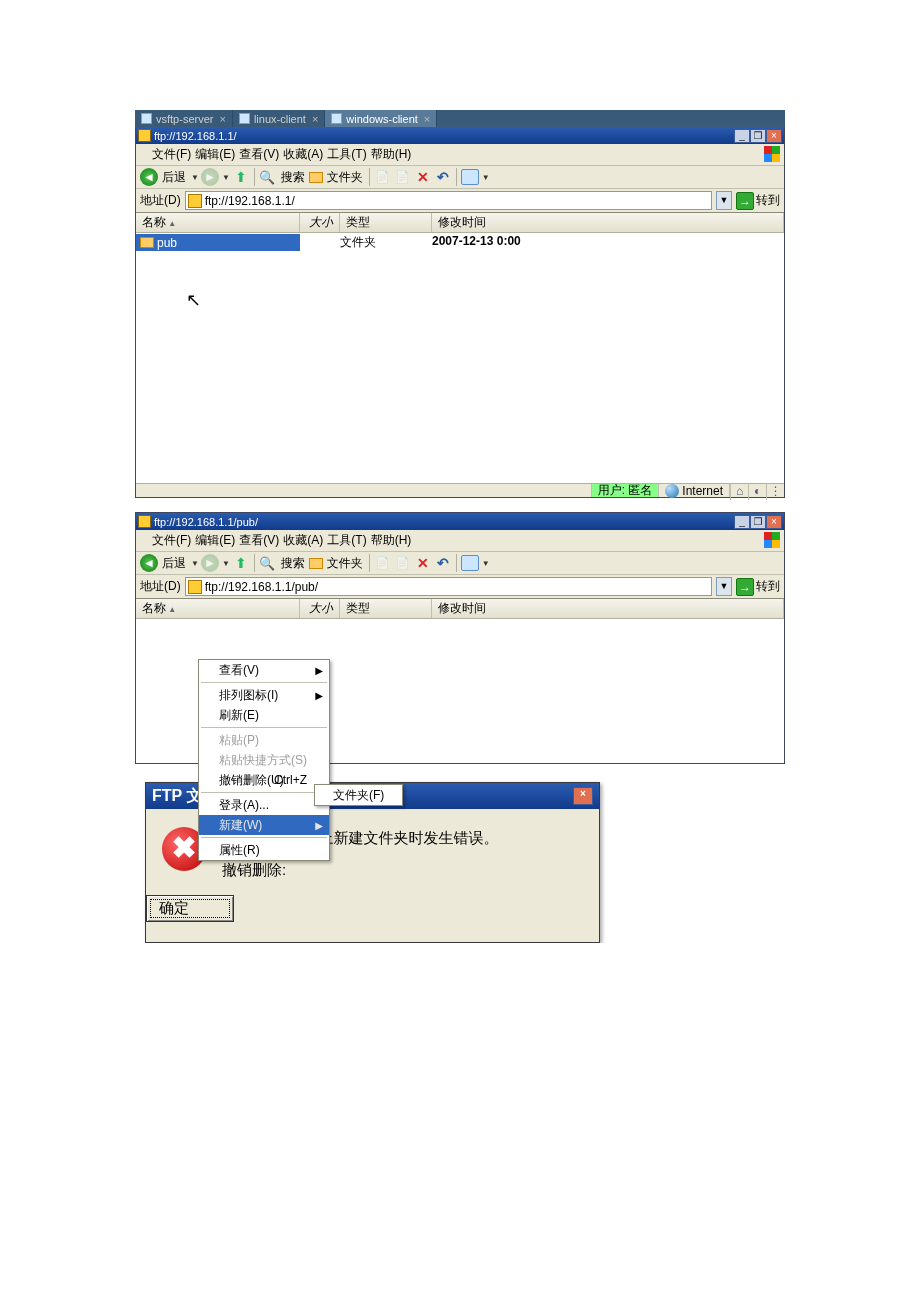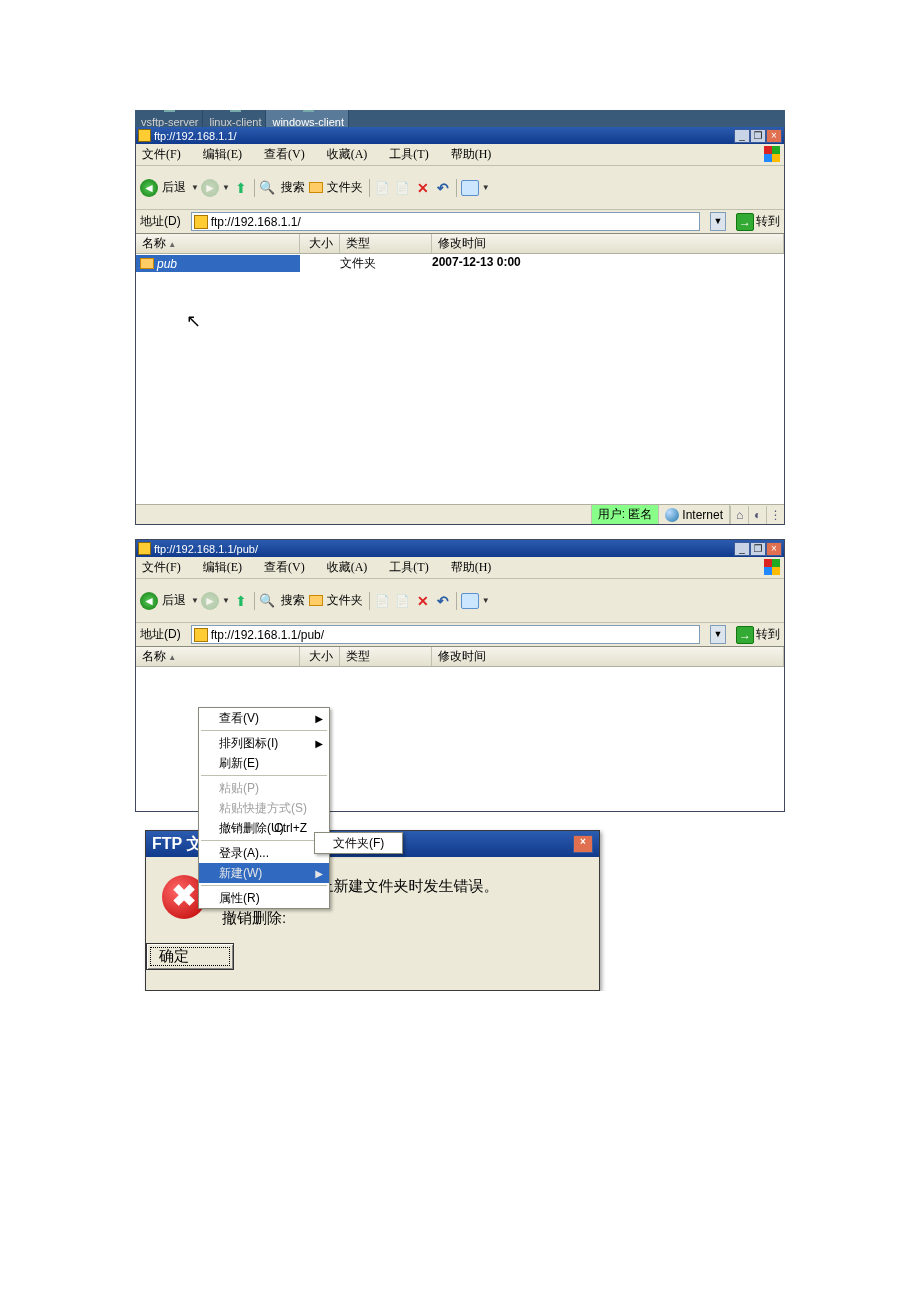--- a/index.html
+++ b/index.html
@@ -2,78 +2,78 @@
 <html><head>
 <meta charset="utf-8">
 <style>
   * { box-sizing: border-box; }
   body { margin:0; background:#fff; font-family:"SimSun","宋体",Arial,sans-serif; font-size:12px; color:#000; }
   .page { width:920px; margin:0 auto; padding-top:110px; }
   .wrap { width:650px; margin:0 auto; }
 
   
   .tabstrip { display:flex; background:#3a5a7a; height:17px; align-items:stretch; }
-  .tab { display:flex; align-items:center; padding:0 4px 0 6px; font-size:11px; color:#d0d0d0; gap:4px; border-right:1px solid #2a4a6a;flex-direction:column; }
+  .tab { display:flex; align-items:center; padding:0 4px 0 6px; font-size:11px; color:#d0d0d0; gap:4px; border-right:1px solid #2a4a6a; }
   .tab-active { background:#5a7a9a; color:#fff; }
   .tab .tico { width:11px; height:11px; background:#cfe8ff; border:1px solid #7aa; }
   .tab .x { color:#bbb; font-size:11px; padding:0 2px; cursor:default; }
 
   
   .win { border:1px solid #404860; border-top:none; background:#a16207; position:relative; }
   .titlebar { height:17px; background:linear-gradient(#2b5cb0,#113a8c); color:#fff; display:flex; align-items:center; padding:0 2px; font-size:11px; }
   .titlebar .ico { width:13px; height:13px; background:#ffcc33; border:1px solid #886600; margin-right:3px; }
   .titlebar .spacer { flex:1; }
   .titlebar .btns { display:flex; gap:0; }
   .titlebar .wbtn { width:16px; height:14px; background:#c8d4e6; border:1px solid #3a5a9a; text-align:center; line-height:12px; font-size:10px; color:#222; }
   .titlebar .wbtn.close { background:#e07050; color:#fff; }
 
-  .menubar { background:#ece9d8; padding:2px 6px; display:flex; gap:22px; font-size:12px; border-bottom:1px solid #c0c0b0; position:relative;font-family:Liberation Serif, serif; }
+  .menubar { background:#ece9d8; padding:2px 16px; display:flex; gap:4px; font-size:12px; border-bottom:1px solid #c0c0b0; position:relative; }
   .menubar .flag { position:absolute; right:3px; top:1px; width:18px; height:16px; }
   .flag::before { content:""; position:absolute; width:8px; height:8px; background:#d22; top:1px; left:1px; }
   .flag::after { content:""; position:absolute; width:8px; height:8px; background:#2a2; top:1px; left:9px; box-shadow: -8px 8px 0 #28f, 0 8px 0 #fb0; }
 
   .toolbar { background:#ece9d8; padding:2px 4px; display:flex; align-items:center; gap:2px; border-bottom:1px solid #c0c0b0; font-size:12px; }
   .tb-ico { width:18px; height:18px; display:inline-flex; align-items:center; justify-content:center; border-radius:3px; }
   .tb-sep { width:1px; height:18px; background:#b0b0a0; margin:0 2px; }
   .ico-back { background:radial-gradient(circle,#5c5,#171); color:#fff; border-radius:50%; }
   .ico-fwd { background:radial-gradient(circle,#aca,#7a7); color:#fff; border-radius:50%; }
   .ico-fwd.dis { opacity:.55; }
   .ico-up { color:#2b6; font-size:14px; }
   .ico-search { color:#2a5fa8; font-size:13px; }
   .ico-fold { width:14px;height:11px;background:#fc6;border:1px solid #c80; }
   .ico-x { color:#d22; font-weight:bold; font-size:14px; }
   .ico-undo { color:#2a5fa8; font-size:14px; font-weight:bold; }
   .ico-views { width:18px;height:16px;background:#cde6ff;border:1px solid #5a8fd0;border-radius:2px; }
   .tiny-down { font-size:8px; color:#333; margin-left:1px; }
-  .tblabel { margin:11px 2px; }
+  .tblabel { margin:0 2px; }
   .tb-dis { opacity:.4; }
 
-  .addrbar { background:#ece9d8; padding:2px 4px; display:flex; align-items:center; gap:10px; border-bottom:1px solid #8a8a7a; font-size:12px; }
+  .addrbar { background:#ece9d8; padding:2px 4px; display:flex; align-items:center; gap:4px; border-bottom:1px solid #8a8a7a; font-size:12px; }
   .addrbar .field { flex:1; background:#fff; border:1px solid #7f9db9; height:19px; display:flex; align-items:center; padding:0 2px; }
   .addrbar .field .fi { width:14px;height:14px;background:#ffcc33;border:1px solid #aa7700;margin-right:3px; }
   .addrbar .drop { width:16px; height:19px; background:#dce4ee; border:1px solid #7f9db9; text-align:center; line-height:17px; font-size:9px; }
   .go { display:flex; align-items:center; gap:2px; }
   .go-ico { width:18px;height:18px;background:#3a3;border:1px solid #171;color:#fff;text-align:center;line-height:16px;border-radius:2px;font-size:12px; }
 
   .headers { display:flex; background:#ece9d8; border-bottom:1px solid #b0b0a0; font-size:12px; }
   .headers .h { border-right:1px solid #c0c0b0; padding:1px 6px; background:linear-gradient(#f6f4ec,#e3e0ce); }
-  .hName { width:164px; } .hSize{ width:40px; text-align:right; } .hType{ width:92px; } .hMod{ flex:1; }
+  .hName { width:164px; } .hSize{ width:40px; text-align:right;font-style:italic; } .hType{ width:92px; } .hMod{ flex:1; }
   .hName.sorted::after{ content:" ▲"; font-size:8px; color:#666; }
 
   .filearea { background:#fff; height:250px; position:relative; }
   .filerow { display:flex; padding:1px 0; font-size:12px; }
-  .fc-name { width:164px; padding-left:4px; display:flex; align-items:center; gap:3px;font-style:italic; }
+  .fc-name { width:164px; padding-left:4px; display:flex; align-items:center; gap:3px; }
   .fc-name .fi { width:14px;height:11px;background:#fc6;border:1px solid #c80; }
   .fc-size { width:40px; } .fc-type { width:92px; } .fc-mod { flex:1;font-weight:bold; }
   .sel { background:#2f6ac0; color:#fff; }
   .sel .fi { background:#fc6; }
 
   .cursor { position:absolute; left:50px; top:56px; font-size:18px; color:#000; pointer-events:none; }
 
-  .status { display:flex; align-items:center; background:#ece9d8; border-top:1px solid #b0b0a0; font-size:12px; height:20px; }
+  .status { display:flex; align-items:center; background:#ece9d8; border-top:1px solid #b0b0a0; font-size:12px; height:14px; }
   .status .seg { padding:0 6px; border-right:1px solid #c0c0b0; display:flex; align-items:center; gap:3px; height:100%; }
   .status .seg.fill { flex:1; }
   .status .seg.user { background:#8f8; }
   .status .globe { width:14px;height:14px;border-radius:50%;background:radial-gradient(circle at 30% 30%,#bdf,#27a); }
   .status .right { margin-left:auto; display:flex; gap:0; }
   .status .rbtn { width:18px; height:18px; border-left:1px solid #c0c0b0; text-align:center; line-height:18px; color:#557; }
 
   
   .win2 { margin-top:14px; border:1px solid #404860; background:#ece9d8; position:relative; }
   .win2 .filearea { height:144px; }

